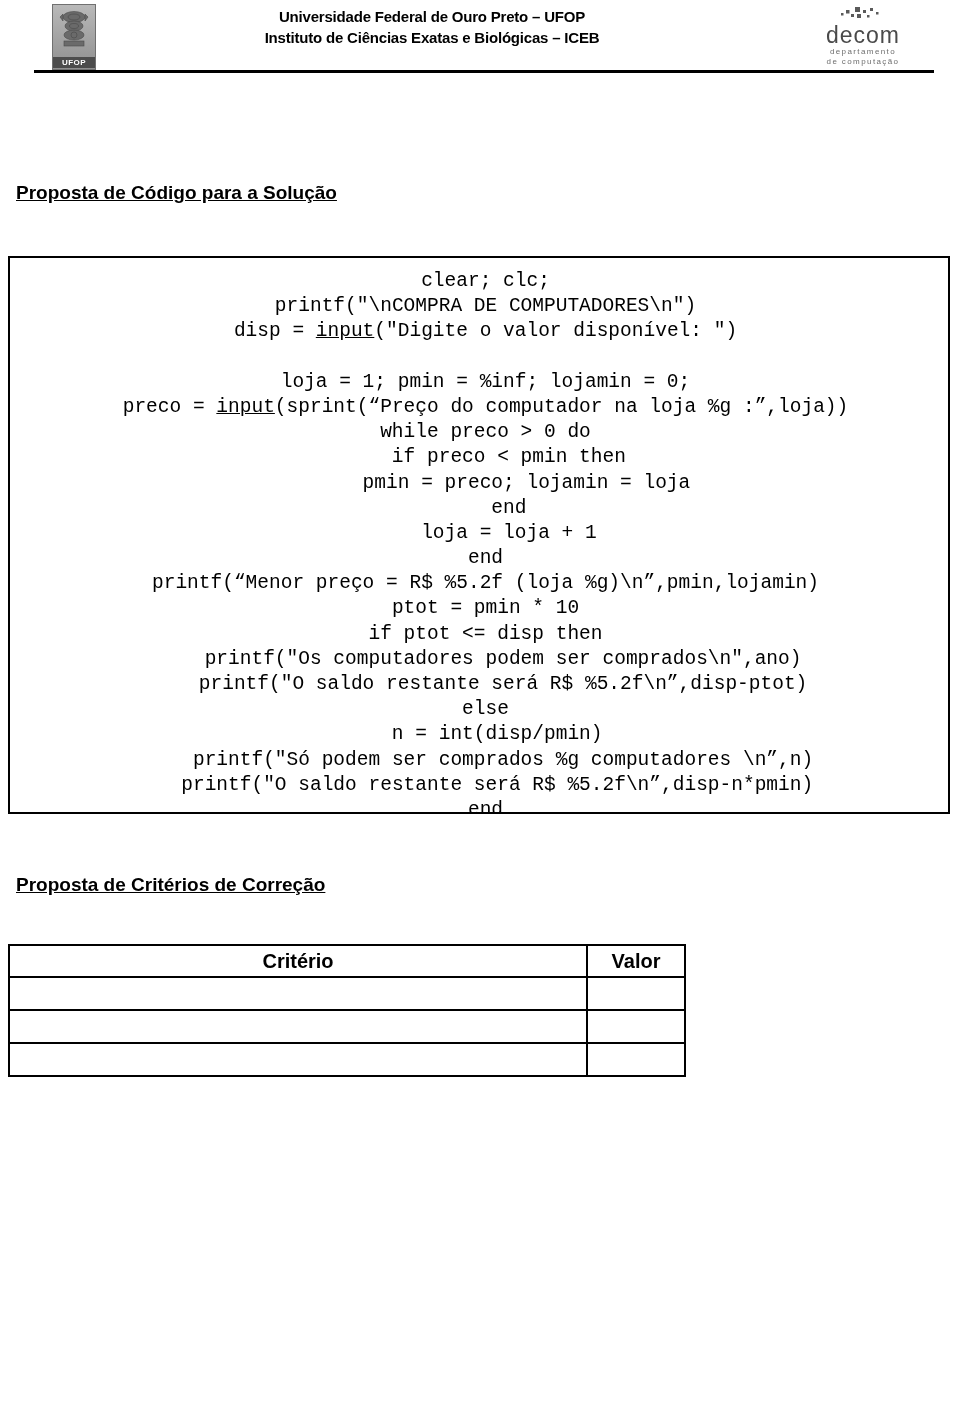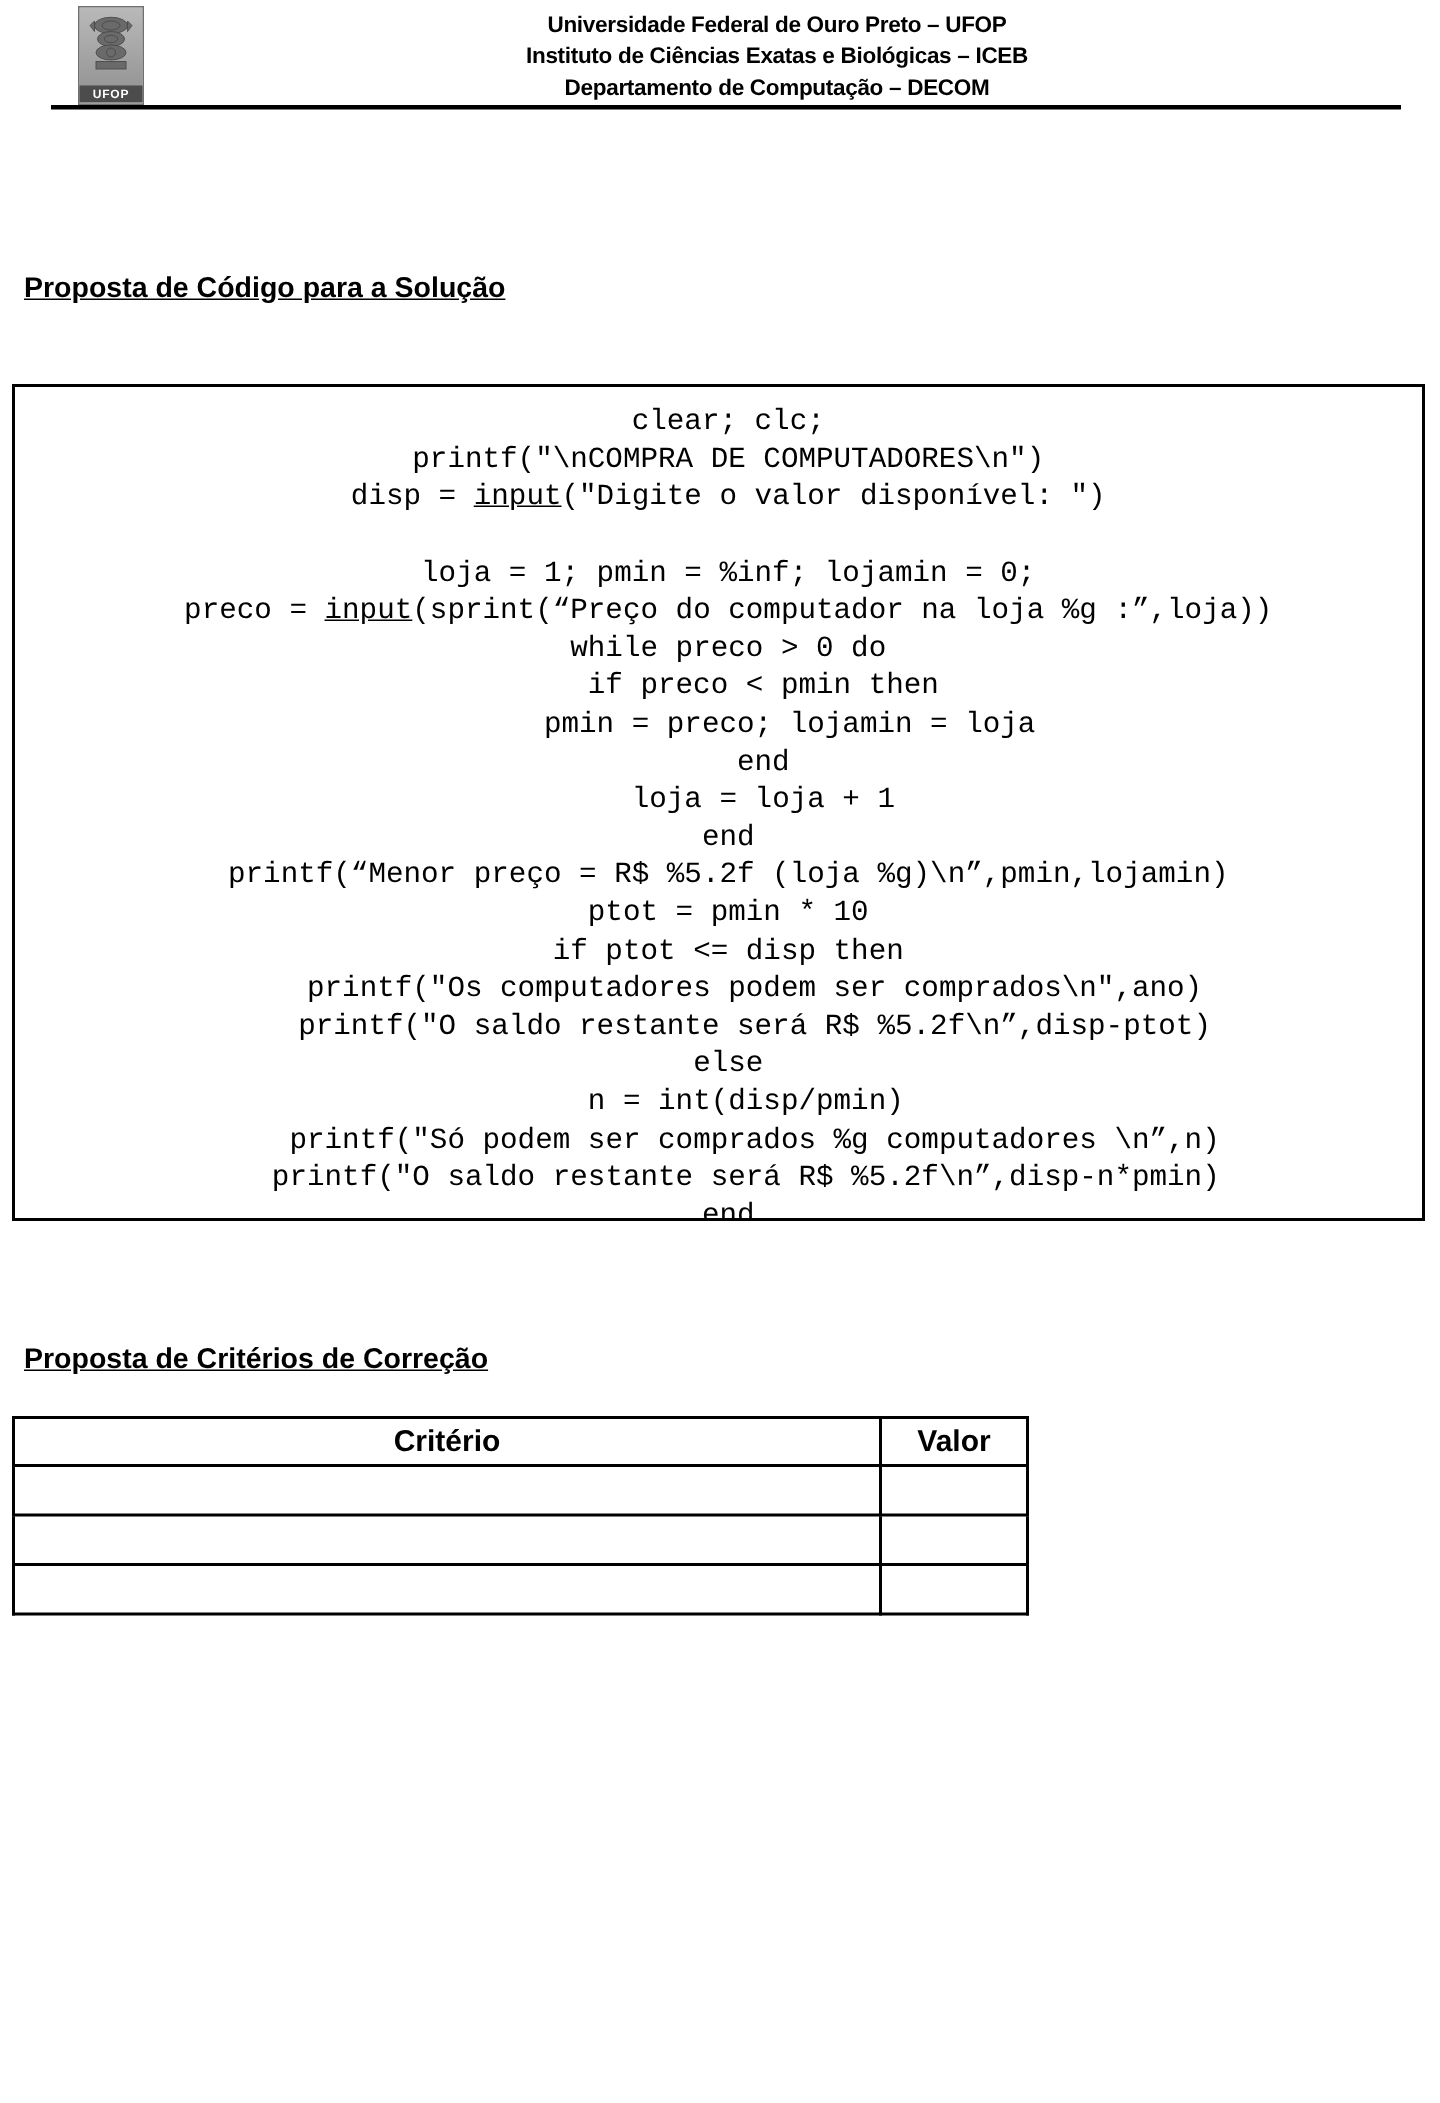--- a/index.html
+++ b/index.html
@@ -117,21 +117,21 @@
   .section-title {
     font-size: 19px;
     font-weight: bold;
     text-decoration: underline;
     margin: 0;
     padding: 0;
     position: absolute;
     white-space: nowrap;
   }
   #title-codigo { left: 16px; top: 104px; }
-  #title-criterios { left: 16px; top: 818px; }
+  #title-criterios { left: 16px; top: 796px; }
 
   
   .code-box {
     position: absolute;
     left: 8px;
     top: 178px;
     width: 942px;
     height: 558px;
     border: 2px solid #000000;
     box-sizing: border-box;
@@ -196,23 +196,42 @@
           <path d="M3 8 L6 5 L6 12 Z"></path>
           <path d="M31 8 L28 5 L28 12 Z"></path>
         </g>
       </svg>
       <div class="ufop-word">UFOP</div>
     </div>
 
     <div class="header-titles">
       <div>Universidade Federal de Ouro Preto – UFOP</div>
       <div>Instituto de Ciências Exatas e Biológicas – ICEB</div>
-      <div>Departamento de Computação – DECOM</div>
     </div>
 
+    <div class="decom-logo">
+      <div class="decom-dots">
+        <svg width="60" height="16" viewBox="0 0 60 16" style="display:block;margin:0 auto;">
+          <g fill="#5a5a5a">
+            <rect x="8" y="7" width="2.5" height="2.5"></rect>
+            <rect x="13" y="4" width="3.5" height="3.5"></rect>
+            <rect x="18" y="8" width="3" height="3"></rect>
+            <rect x="22" y="1" width="5" height="5"></rect>
+            <rect x="24" y="8" width="4" height="4"></rect>
+            <rect x="30" y="4" width="3" height="3"></rect>
+            <rect x="34" y="9" width="2.5" height="2.5"></rect>
+            <rect x="37" y="2" width="3" height="3"></rect>
+            <rect x="43" y="6" width="2.5" height="2.5"></rect>
+          </g>
+        </svg>
+      </div>
+      <div class="decom-word">decom</div>
+      <div class="decom-sub">departamento</div>
+      <div class="decom-sub">de computação</div>
+    </div>
   </div>
   <div class="header-rule"></div>
 </div>
 
 <div class="content">
 
   <div class="section-title" id="title-codigo">Proposta de Código para a Solução</div>
 
   <div class="code-box">
     <div class="code-lines" id="code-lines"><div class="code-line">clear; clc;</div><div class="code-line">printf("\nCOMPRA DE COMPUTADORES\n")</div><div class="code-line">disp = <span class="ul">input</span>("Digite o valor disponível: ")</div><div class="code-line">&nbsp;</div><div class="code-line">loja = 1; pmin = %inf; lojamin = 0;</div><div class="code-line">preco = <span class="ul">input</span>(sprint(“Preço do computador na loja %g :”,loja))</div><div class="code-line">while preco &gt; 0 do</div><div class="code-line">    if preco &lt; pmin then</div><div class="code-line">       pmin = preco; lojamin = loja</div><div class="code-line">    end</div><div class="code-line">    loja = loja + 1</div><div class="code-line">end</div><div class="code-line">printf(“Menor preço = R$ %5.2f (loja %g)\n”,pmin,lojamin)</div><div class="code-line">ptot = pmin * 10</div><div class="code-line">if ptot &lt;= disp then</div><div class="code-line">   printf("Os computadores podem ser comprados\n",ano)</div><div class="code-line">   printf("O saldo restante será R$ %5.2f\n”,disp-ptot)</div><div class="code-line">else</div><div class="code-line">  n = int(disp/pmin)</div><div class="code-line">   printf("Só podem ser comprados %g computadores \n”,n)</div><div class="code-line">  printf("O saldo restante será R$ %5.2f\n”,disp-n*pmin)</div><div class="code-line">end</div></div>

